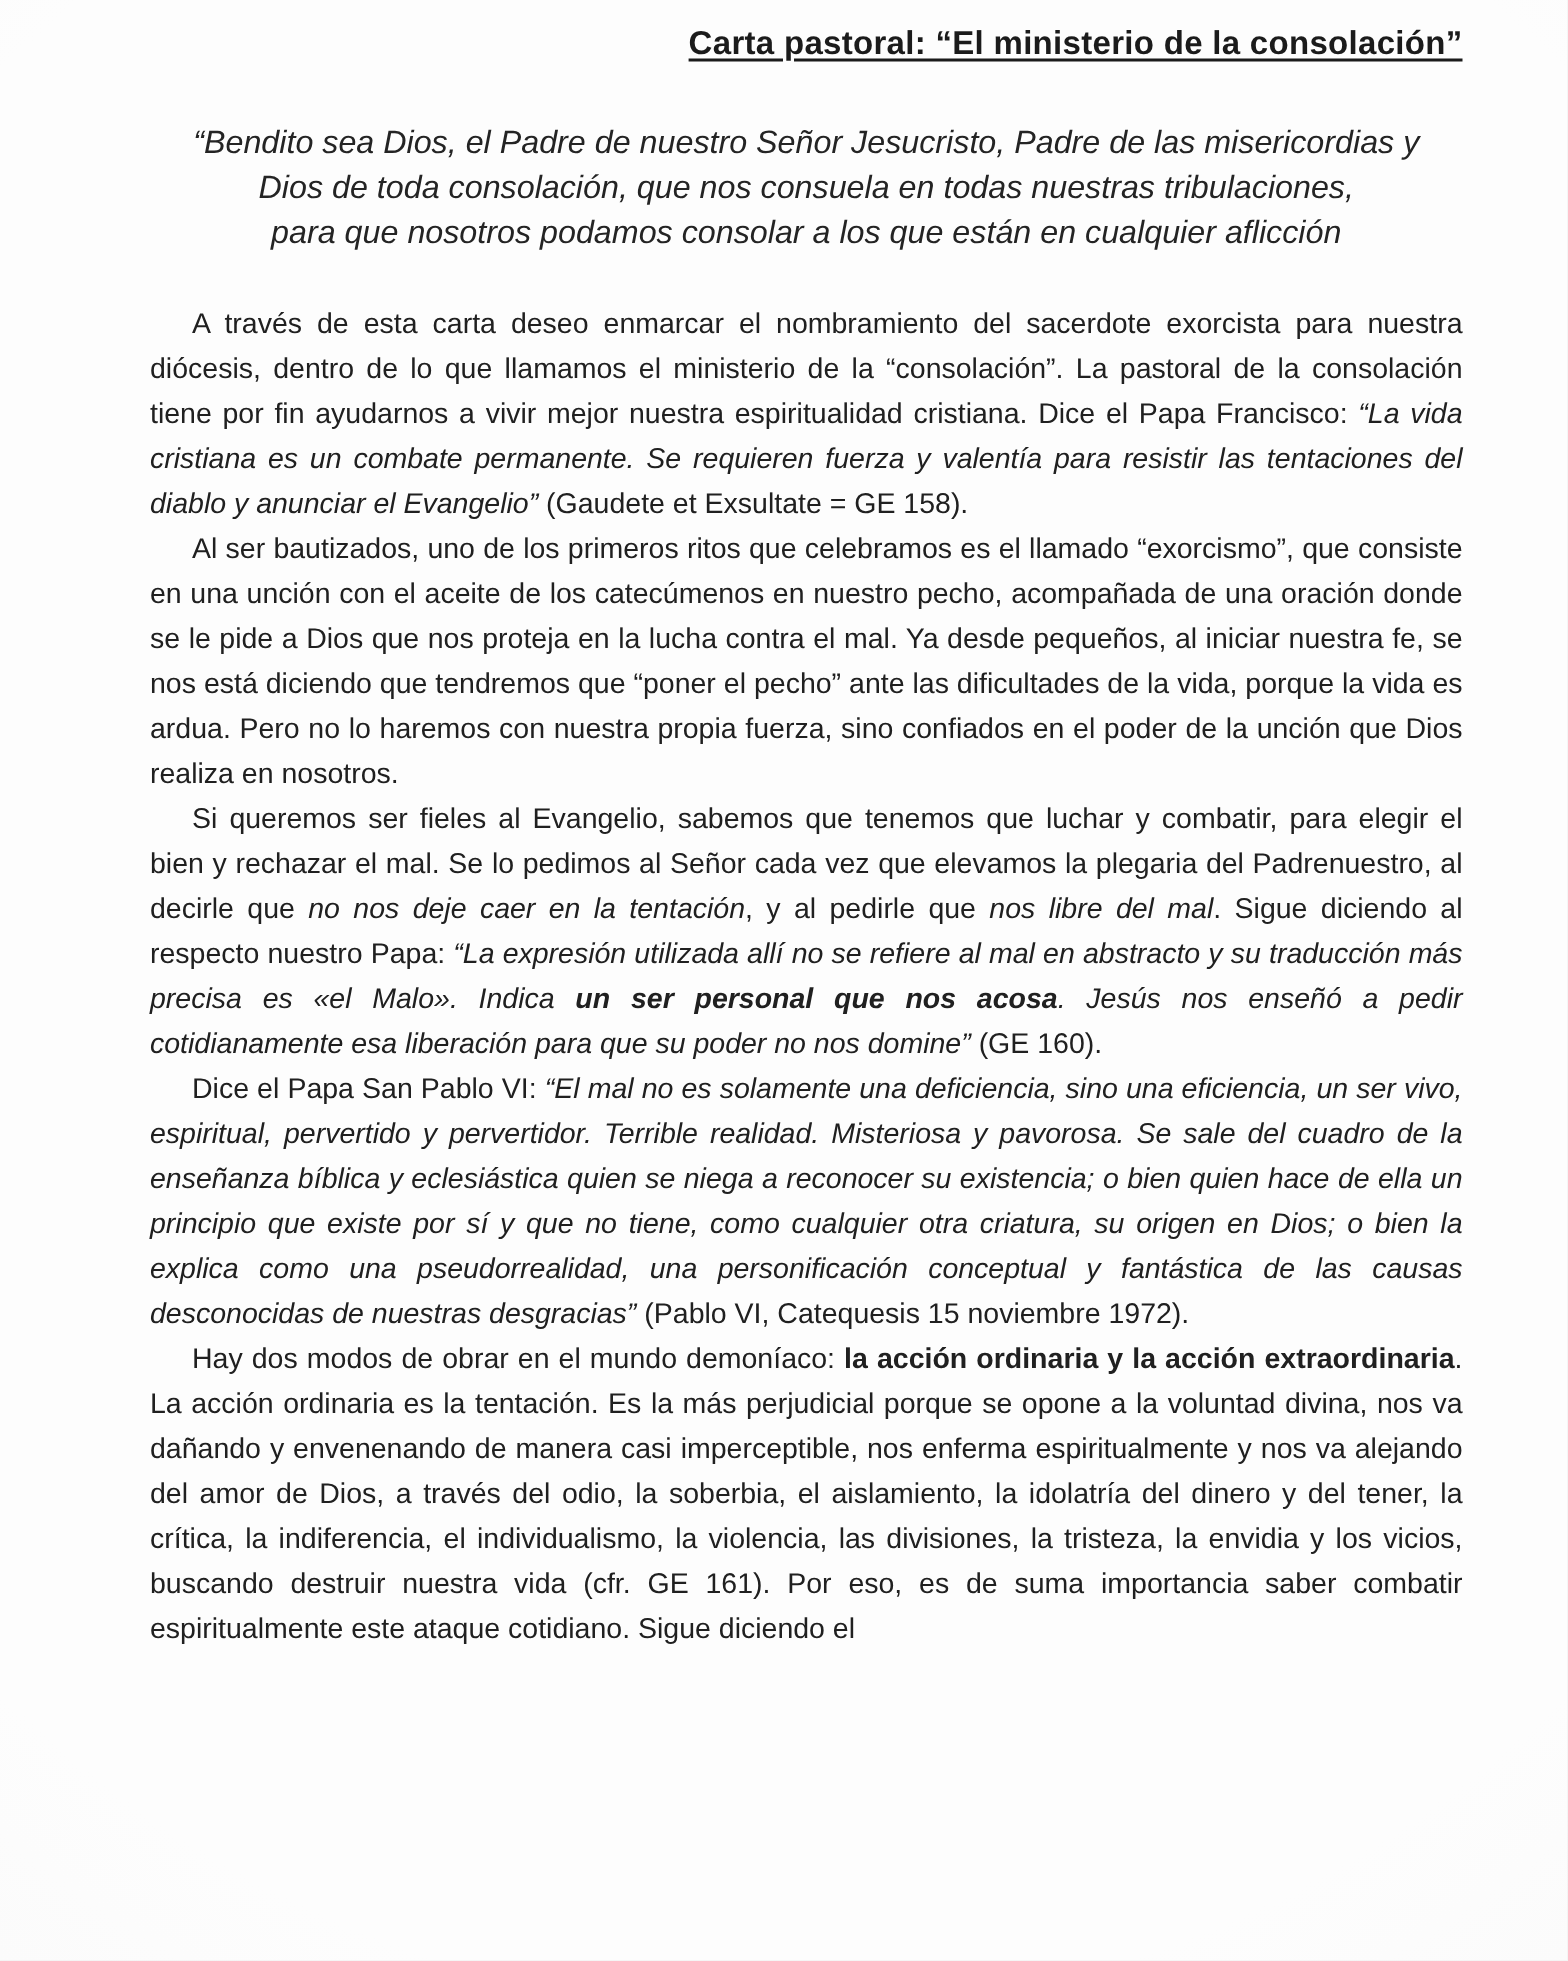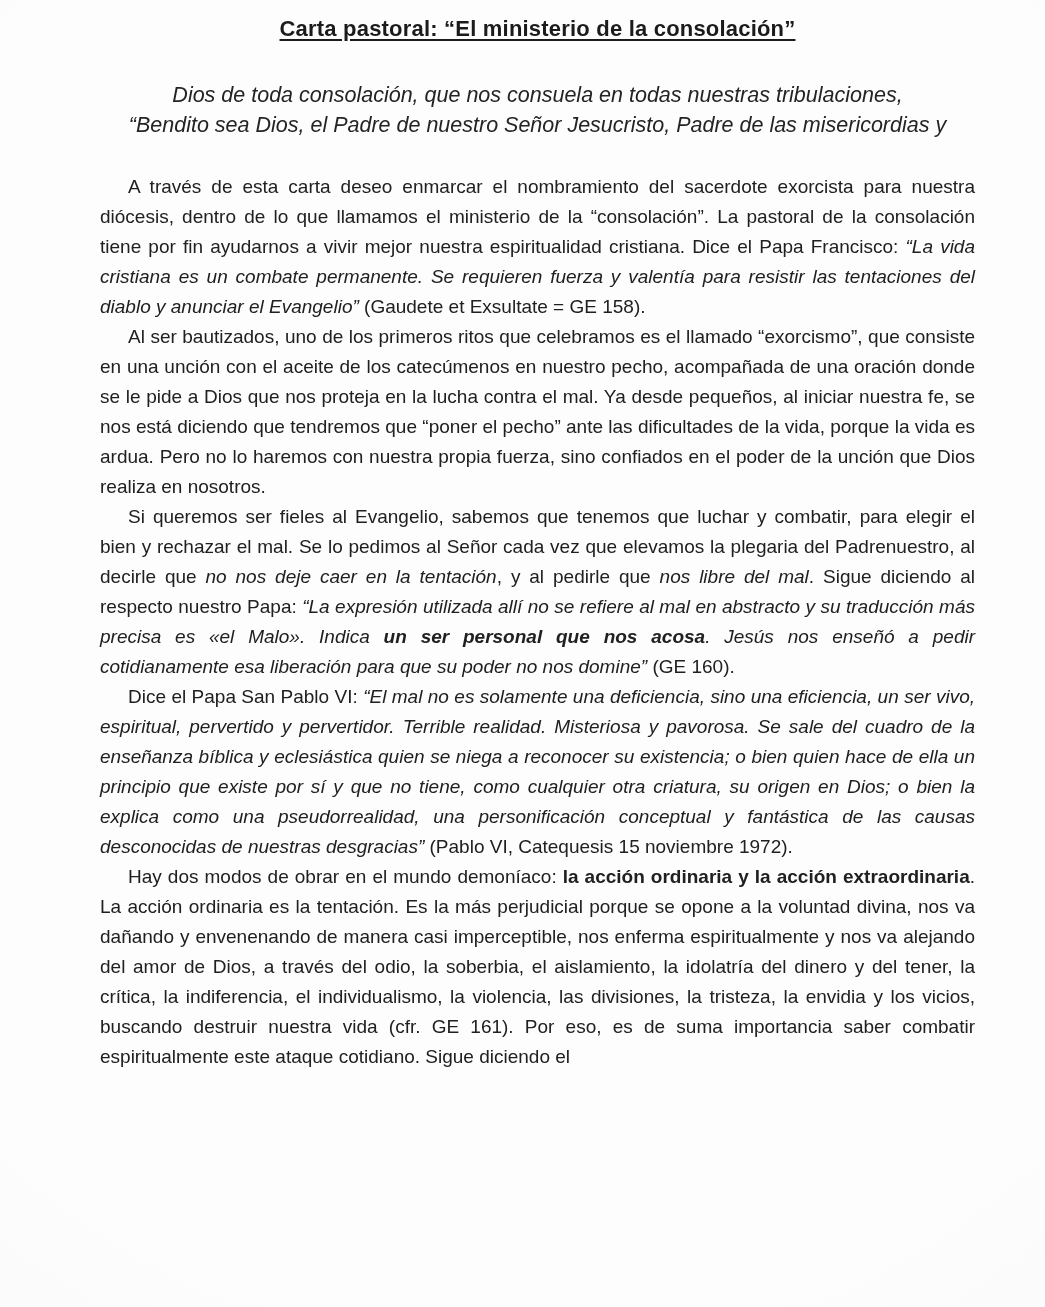--- a/index.html
+++ b/index.html
@@ -14,21 +14,21 @@
     margin: 0;
     overflow: hidden;
     box-sizing: border-box;
     padding: 16px 70px 0 100px;
     background: radial-gradient(ellipse 130% 105% at 50% 45%, #fdfdfd 55%, #f4f4f4 100%);
     font-family: "Liberation Sans", sans-serif;
     color: #212121;
   }
   .doc-title {
     margin: 0;
-    text-align: center;
+    text-align: right;
     font-size: 22px;
     font-weight: bold;
     color: #1b1b1b;
     text-decoration: underline;
     text-underline-offset: 3px;
     letter-spacing: 0.2px;
   }
   .epigraph {
     margin-top: 38px;
     text-align: center;
@@ -55,22 +55,23 @@
   .seg.b { font-weight: bold; }
 </style>
 </head>
 <body>
 
 <div class="page">
 
   <h1 class="doc-title">Carta pastoral: “El ministerio de la consolación”</h1>
 
   <div class="epigraph">
+    <div class="epi-line"><span class="seg i">“Bendito sea Dios, el Padre de nuestro Señor Jesucristo, Padre de las misericordias y</span></div>
     <div class="epi-line"><span class="seg i">Dios de toda consolación, que nos consuela en todas nuestras tribulaciones,</span></div>
-    <div class="epi-line"><span class="seg i">“Bendito sea Dios, el Padre de nuestro Señor Jesucristo, Padre de las misericordias y</span></div>
+    <div class="epi-line"><span class="seg i">para que nosotros podamos consolar a los que están en cualquier aflicción</span></div>
   </div>
 
   <div class="body-text">
     <p class="para"><span class="seg">A través de esta carta deseo enmarcar el nombramiento del sacerdote exorcista para nuestra diócesis, dentro de lo que llamamos el ministerio de la “consolación”. La pastoral de la consolación tiene por fin ayudarnos a vivir mejor nuestra espiritualidad cristiana. Dice el Papa Francisco: </span><span class="seg i">“La vida cristiana es un combate permanente. Se requieren fuerza y valentía para resistir las tentaciones del diablo y anunciar el Evangelio”</span><span class="seg"> (Gaudete et Exsultate = GE 158).</span></p>
     <p class="para"><span class="seg">Al ser bautizados, uno de los primeros ritos que celebramos es el llamado “exorcismo”, que consiste en una unción con el aceite de los catecúmenos en nuestro pecho, acompañada de una oración donde se le pide a Dios que nos proteja en la lucha contra el mal. Ya desde pequeños, al iniciar nuestra fe, se nos está diciendo que tendremos que “poner el pecho” ante las dificultades de la vida, porque la vida es ardua. Pero no lo haremos con nuestra propia fuerza, sino confiados en el poder de la unción que Dios realiza en nosotros.</span></p>
     <p class="para"><span class="seg">Si queremos ser fieles al Evangelio, sabemos que tenemos que luchar y combatir, para elegir el bien y rechazar el mal. Se lo pedimos al Señor cada vez que elevamos la plegaria del Padrenuestro, al decirle que </span><span class="seg i">no nos deje caer en la tentación</span><span class="seg">, y al pedirle que </span><span class="seg i">nos libre del mal</span><span class="seg">. Sigue diciendo al respecto nuestro Papa: </span><span class="seg i">“La expresión utilizada allí no se refiere al mal en abstracto y su traducción más precisa es «el Malo». Indica </span><span class="seg i b">un ser personal que nos acosa</span><span class="seg i">. Jesús nos enseñó a pedir cotidianamente esa liberación para que su poder no nos domine”</span><span class="seg"> (GE 160).</span></p>
     <p class="para"><span class="seg">Dice el Papa San Pablo VI: </span><span class="seg i">“El mal no es solamente una deficiencia, sino una eficiencia, un ser vivo, espiritual, pervertido y pervertidor. Terrible realidad. Misteriosa y pavorosa. Se sale del cuadro de la enseñanza bíblica y eclesiástica quien se niega a reconocer su existencia; o bien quien hace de ella un principio que existe por sí y que no tiene, como cualquier otra criatura, su origen en Dios; o bien la explica como una pseudorrealidad, una personificación conceptual y fantástica de las causas desconocidas de nuestras desgracias”</span><span class="seg"> (Pablo VI, Catequesis 15 noviembre 1972).</span></p>
     <p class="para"><span class="seg">Hay dos modos de obrar en el mundo demoníaco: </span><span class="seg b">la acción ordinaria y la acción extraordinaria</span><span class="seg">. La acción ordinaria es la tentación. Es la más perjudicial porque se opone a la voluntad divina, nos va dañando y envenenando de manera casi imperceptible, nos enferma espiritualmente y nos va alejando del amor de Dios, a través del odio, la soberbia, el aislamiento, la idolatría del dinero y del tener, la crítica, la indiferencia, el individualismo, la violencia, las divisiones, la tristeza, la envidia y los vicios, buscando destruir nuestra vida (cfr. GE 161). Por eso, es de suma importancia saber combatir espiritualmente este ataque cotidiano. Sigue diciendo el</span></p>
   </div>
 

